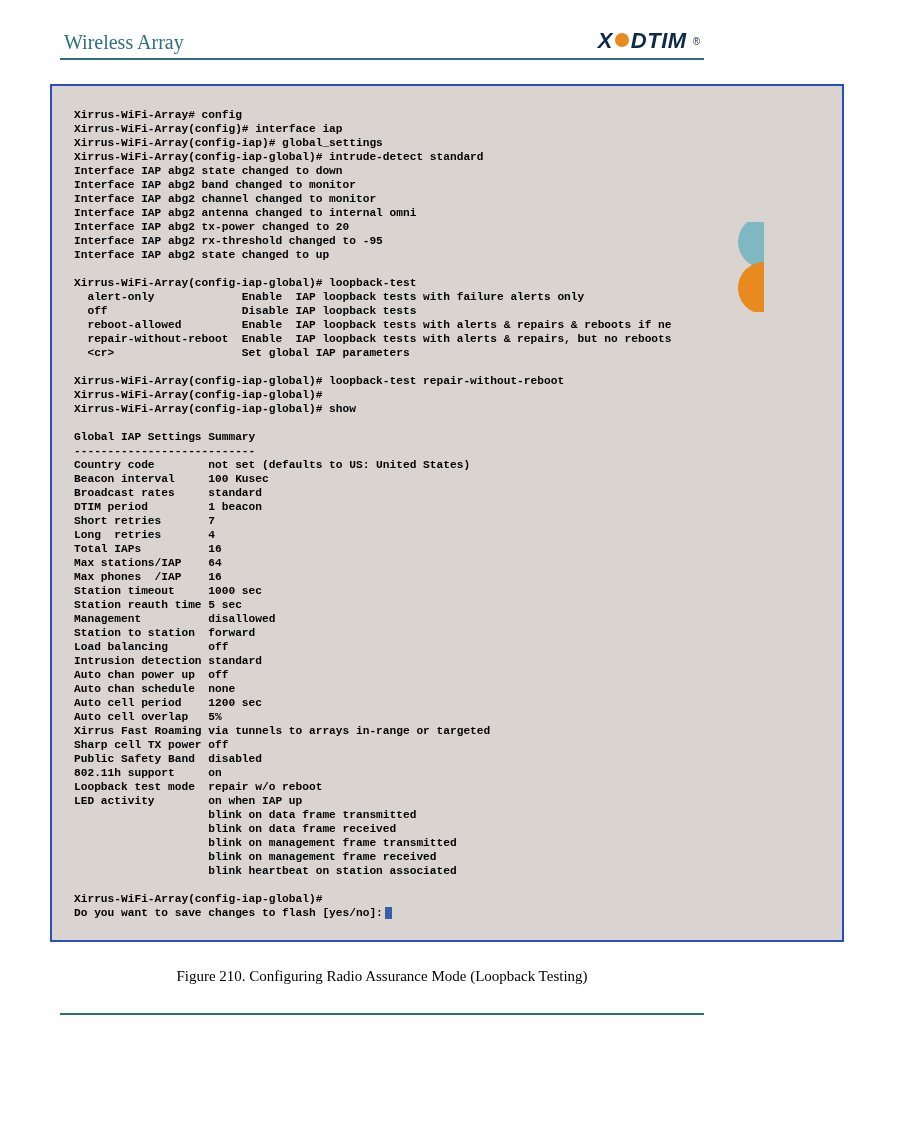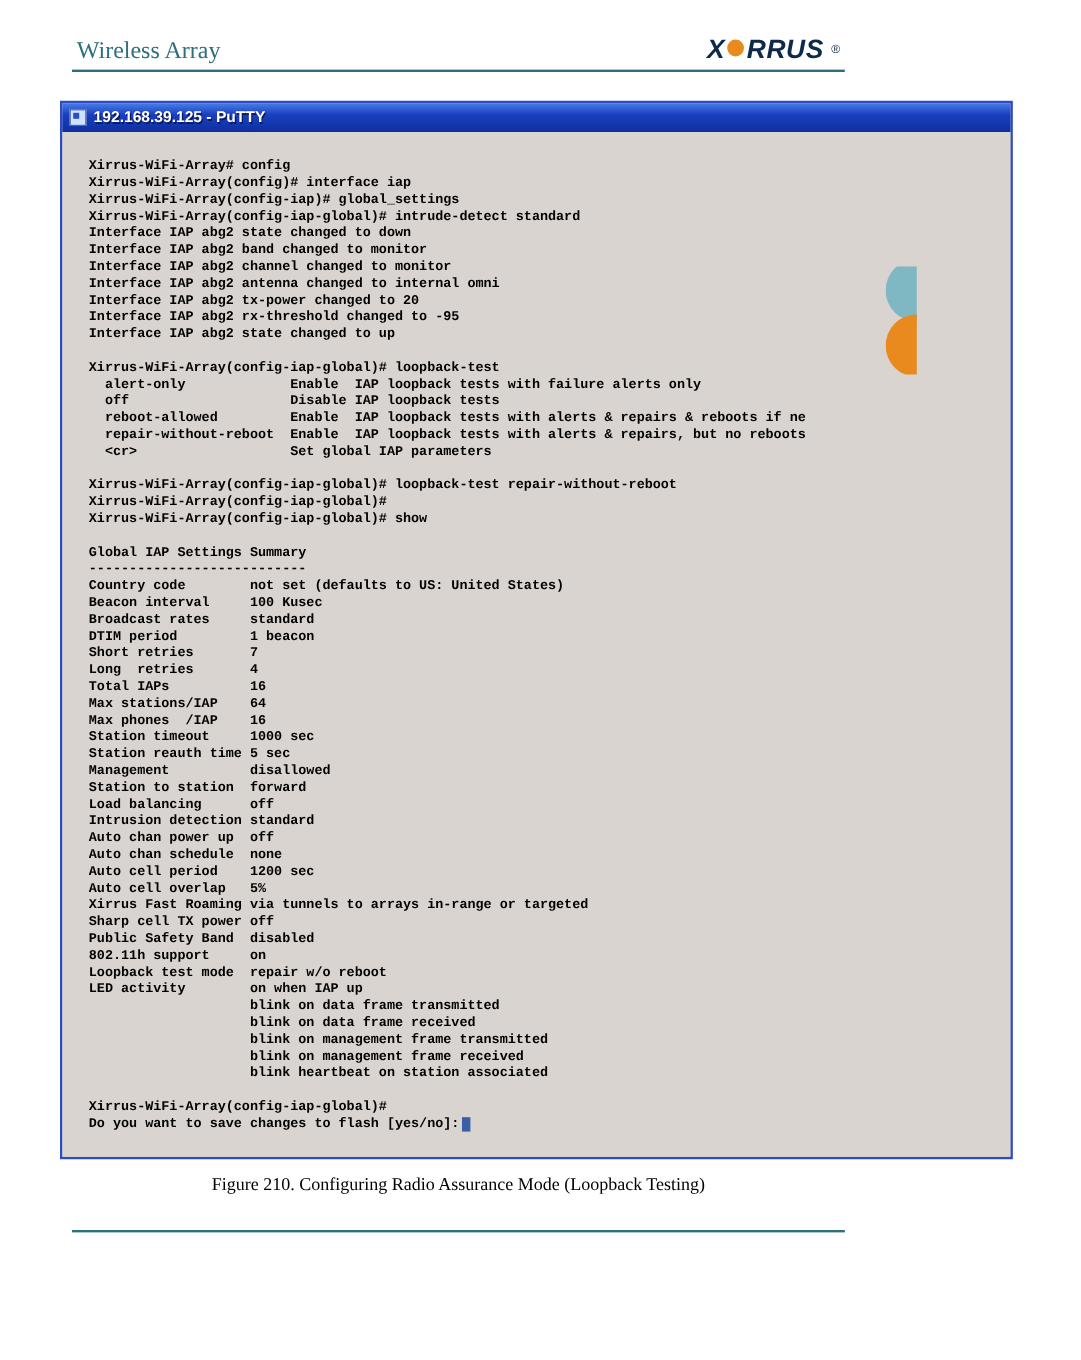--- a/index.html
+++ b/index.html
@@ -106,21 +106,21 @@
     color: #000;
     white-space: pre;
     margin: 16px;
     overflow: hidden;
   }
   .figure-caption {
     text-align: center;
     font-family: Georgia, serif;
     font-size: 15px;
     color: #000;
-    margin-top: 14px;
+    margin-top: 26px;
   }
   .bottom-rule {
     border-top: 2px solid #2d6f7c;
     margin-top: 28px;
   }
   .footer-row {
     display: flex;
     justify-content: space-between;
     padding: 6px 4px 0 4px;
     font-family: Arial, Helvetica, sans-serif;
@@ -161,31 +161,27 @@
 </head>
 <body>
 
 <div class="page">
 
   <div class="header-row">
     <div class="header-title">Wireless Array</div>
     <div class="brand">
       <span class="brand-text">X</span>
       <span class="brand-dot"></span>
-      <span class="brand-text">RRUS</span>
+      <span class="brand-text">DTIM</span>
       <span class="brand-reg">®</span>
     </div>
   </div>
   <div class="top-rule"></div>
 
   <div class="terminal-window">
-    <div class="titlebar">
-      <span class="putty-icon"></span>
-      <span>192.168.39.125 - PuTTY</span>
-    </div>
     <div class="term-body">
       <pre class="term-pre" id="term-pre">Xirrus-WiFi-Array# config
 Xirrus-WiFi-Array(config)# interface iap
 Xirrus-WiFi-Array(config-iap)# global_settings
 Xirrus-WiFi-Array(config-iap-global)# intrude-detect standard
 Interface IAP abg2 state changed to down
 Interface IAP abg2 band changed to monitor
 Interface IAP abg2 channel changed to monitor
 Interface IAP abg2 antenna changed to internal omni
 Interface IAP abg2 tx-power changed to 20

